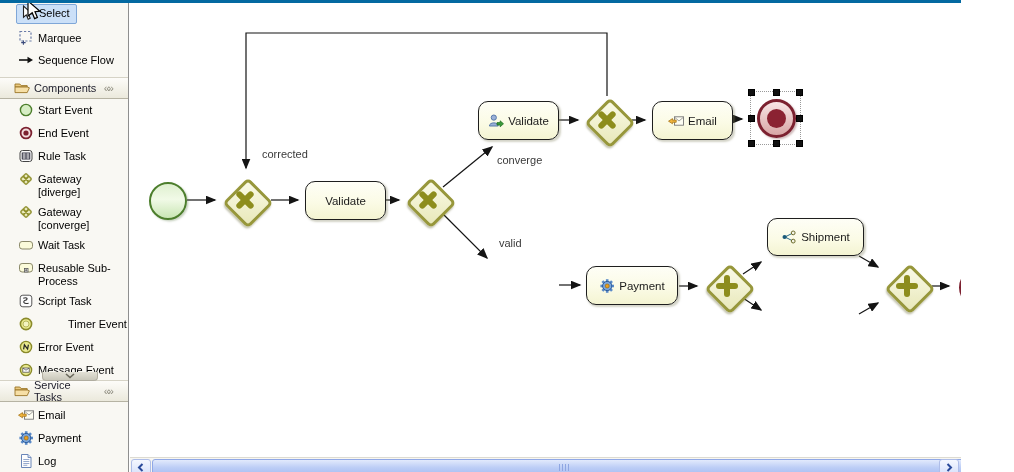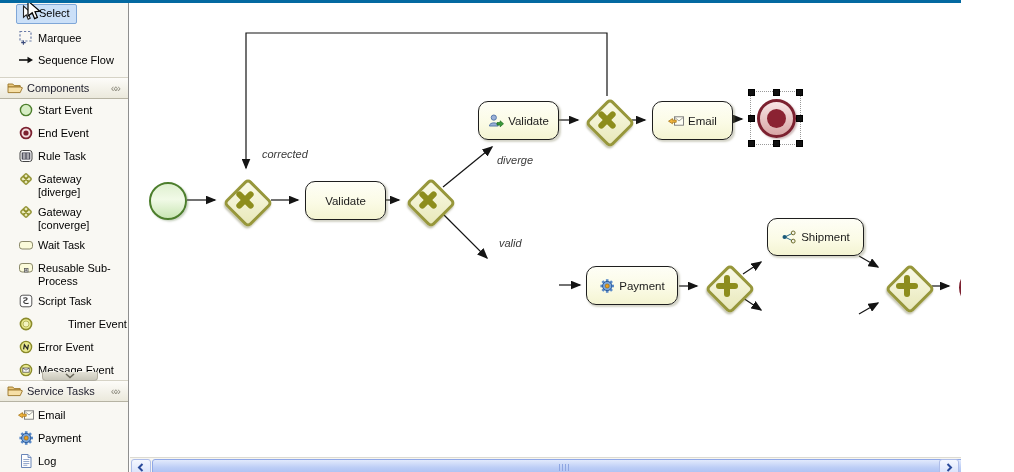--- a/index.html
+++ b/index.html
@@ -5,41 +5,41 @@
   html,body{margin:0;padding:0;}
   body{font-family:"Liberation Sans","DejaVu Sans",sans-serif;}
   #stage{position:relative;width:961px;height:472px;background:#ffffff;overflow:hidden;border-top:3px solid #0369a1;}
 
   
   #palette{position:absolute;left:0;top:0;width:128px;height:472px;background:#f9f8f3;border-right:1px solid #8f8f8f;z-index:5;}
   .prow{position:absolute;left:18px;display:flex;align-items:flex-start;gap:4px;font-size:11px;color:#000;line-height:13px;cursor:default;}
   .prow .icn{flex:0 0 16px;height:16px;margin-top:-1px;}
   .prow .lbl{padding-top:1px;max-width:86px;}
   .sel-hl{display:flex;align-items:flex-start;gap:4px;background:#cbe0f8;border:1px solid #7fa7d8;border-radius:2px;padding:1px 6px 2px 2px;margin:-2px 0 0 -2px;}
-  .phead{position:absolute;left:0;width:128px;height:22px;box-sizing:border-box;background:linear-gradient(180deg,#fdfcf9,#ebe9dc);border-top:1px solid #d6d3c6;border-bottom:1px solid #b6b3a3;display:flex;align-items:center;gap:4px;padding:0 7px;font-size:11px;color:#1d1d2b;}
+  .phead{position:absolute;left:0;width:128px;height:22px;box-sizing:border-box;background:linear-gradient(180deg,#fdfcf9,#ebe9dc);border-top:1px solid #d6d3c6;border-bottom:1px solid #b6b3a3;display:flex;align-items:center;gap:4px;padding:0 14px;font-size:11px;color:#1d1d2b;}
   .phead .chev{margin-left:auto;color:#908e80;font-size:11px;letter-spacing:-2px;padding-right:2px;}
   #overflow-tab{position:absolute;left:42px;top:369px;width:54px;height:8px;background:linear-gradient(180deg,#e3e1d6,#c9c7ba);border:1px solid #b0ada0;border-top:none;border-radius:0 0 4px 4px;display:flex;align-items:center;justify-content:center;z-index:6;}
 
   
   #canvas{position:absolute;left:129px;top:0;width:885px;height:453px;background:#fff;}
   #edges{position:absolute;left:0;top:0;width:1014px;height:472px;pointer-events:none;z-index:1;}
   .task{position:absolute;box-sizing:border-box;border:1px solid #1e1e1e;border-radius:10px;background:linear-gradient(180deg,#fefef6 0%,#fbfbe6 55%,#f4f4d2 100%);box-shadow:1.5px 1.5px 2px rgba(130,130,95,.35);display:flex;align-items:center;justify-content:center;gap:4px;font-size:11.5px;color:#1a1a1a;z-index:2;}
   .event{position:absolute;border-radius:50%;z-index:2;}
   .start-ev{width:34px;height:34px;border:2px solid #4c7e2c;background:linear-gradient(180deg,#dff0d0 0%,#f1fae7 45%,#c9e6b4 100%);box-shadow:1.5px 1.5px 2px rgba(100,130,80,.35);}
   .end-ev{width:33px;height:33px;border:3px solid #7c2130;background:linear-gradient(180deg,#f8e6e6,#d8a6a6);box-shadow:1.5px 1.5px 2px rgba(120,60,60,.35);}
   .end-ev .dot{position:absolute;left:50%;top:50%;width:19px;height:19px;margin:-9.5px 0 0 -9.5px;border-radius:50%;background:#8b2232;}
   .gw{position:absolute;width:48px;height:48px;z-index:2;}
   .gw .dia{position:absolute;left:50%;top:50%;width:30px;height:30px;margin:-15px 0 0 -15px;transform:rotate(45deg);background:linear-gradient(135deg,#fafae6,#e8e8ba);border:3.5px solid #97973b;border-radius:5px;box-shadow:1px 2px 2px rgba(110,110,60,.4);}
   .gw .sym{position:absolute;inset:0;display:flex;align-items:center;justify-content:center;}
   .gw .bars{position:relative;width:22px;height:22px;}
   .gw .bars.x{transform:rotate(45deg);}
   .gw .b1,.gw .b2{position:absolute;background:#8d8d1d;border-radius:3px;}
   .gw .b1{left:0;top:8px;width:22px;height:6px;}
   .gw .b2{left:8px;top:0;width:6px;height:22px;}
-  .elabel{position:absolute;font-size:11px;color:#3a3a3a;z-index:3;font-style:italic;}
+  .elabel{position:absolute;font-size:11px;color:#3a3a3a;z-index:3;}
   
   #selection-box{position:absolute;left:750px;top:88px;width:49px;height:52px;border:1px dotted #9a9a9a;z-index:3;}
   .hndl{position:absolute;width:5px;height:5px;background:#111;border:1px solid #000;}
   
   #cursor{position:absolute;left:27px;top:-2px;z-index:9;}
 
   
   #hscroll{position:absolute;left:130px;right:0;bottom:0;height:17px;background:#f7f6f1;border-top:1px solid #dddbd2;z-index:4;}
   .sb-btn{position:absolute;top:1px;width:18px;height:14px;background:linear-gradient(180deg,#f5f8ff,#d7e1fb);border:1px solid #aebde8;border-radius:3px;display:flex;align-items:center;justify-content:center;}
   #sb-left{left:1px;}
@@ -416,21 +416,21 @@
           <div class="b2"></div>
         </div>
       </div>
   </div>
 
   <div class="event end-ev" style="left:959px;top:265px;">
       <div class="dot"></div>
     </div>
 
   <div class="elabel" style="left:262px;top:145px;">corrected</div>
-  <div class="elabel" style="left:497px;top:151px;">diverge</div>
+  <div class="elabel" style="left:497px;top:151px;">converge</div>
   <div class="elabel" style="left:499px;top:234px;">valid</div>
 
   <div id="cursor">
     <svg width="15" height="20" viewBox="0 0 15 20">
         <path d="M1 0 L1 15 L5.2 11.7 L7.6 17.6 L10.4 16.4 L8 10.7 L13 10.2 Z" fill="#fdfdfd" stroke="#000" stroke-width="1.2"></path>
       </svg>
   </div>
 
   <div id="hscroll">
     <div class="sb-btn" id="sb-left">

